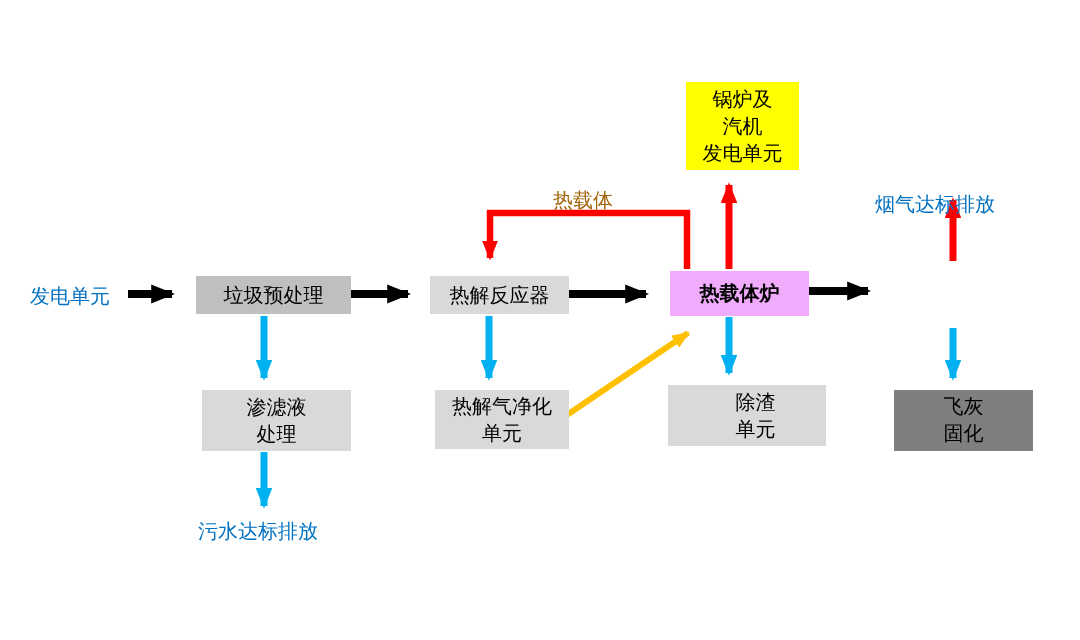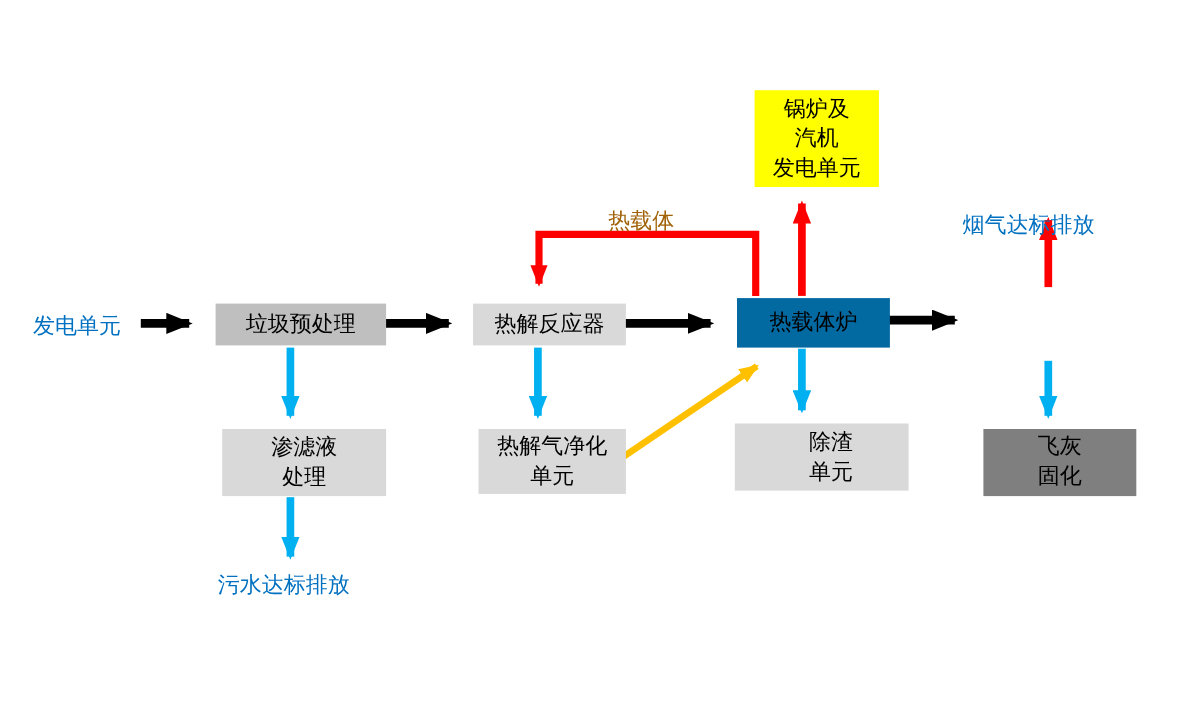--- a/index.html
+++ b/index.html
@@ -29,21 +29,21 @@
     justify-content: center;
     text-align: center;
     font-size: 20px;
     color: #000000;
     line-height: 27px;
     white-space: nowrap;
     margin-left: 10px;
   }
   .box-gray       { background: #BFBFBF; }
   .box-lightgray  { background: #D9D9D9; }
-  .box-red        { background: #0369a1; font-weight: 400; }
+  .box-red        { background: #f0abfc; font-weight: 700; }
   .box-yellow     { background: #FFFF00; }
   .box-darkgray   { background: #7F7F7F; color: #000000; font-family: Liberation Mono, monospace; }
   .label {
     position: absolute;
     font-size: 20px;
     white-space: nowrap;
     text-align: center;
   }
   .label-blue  { color: #0070C0; }
   .label-black { color: #a16207; }

